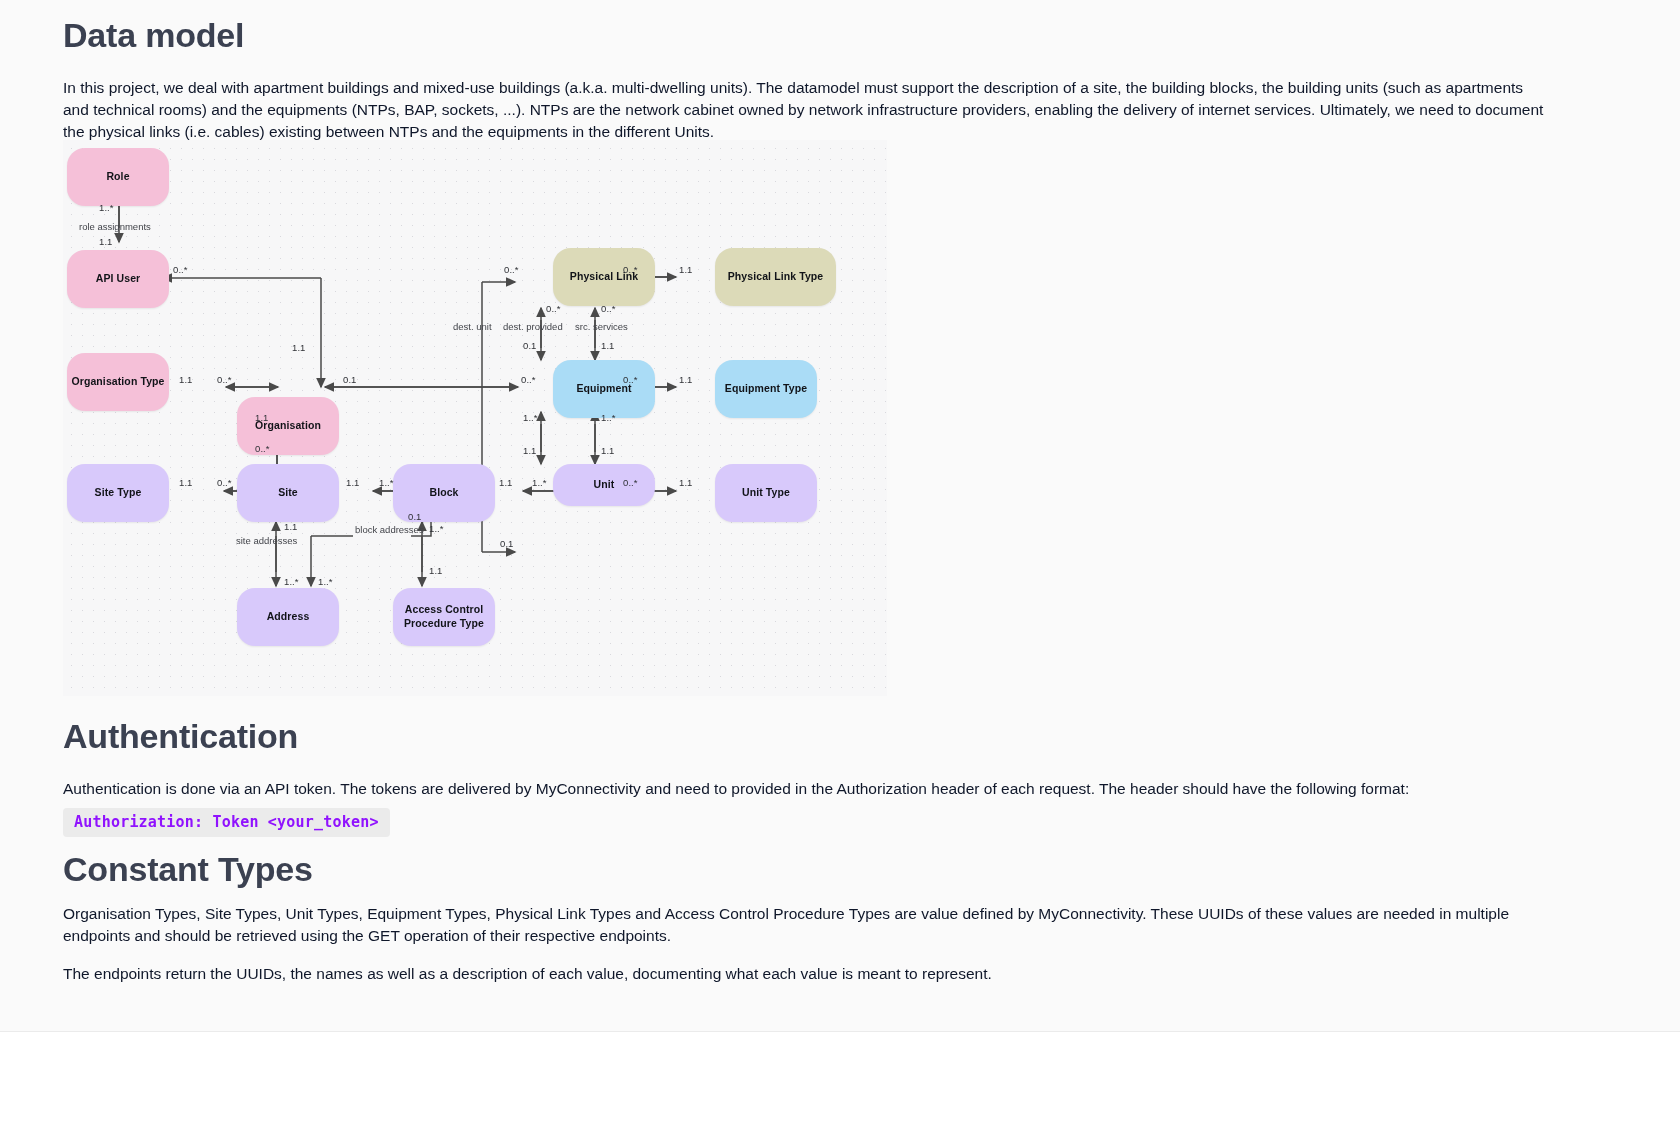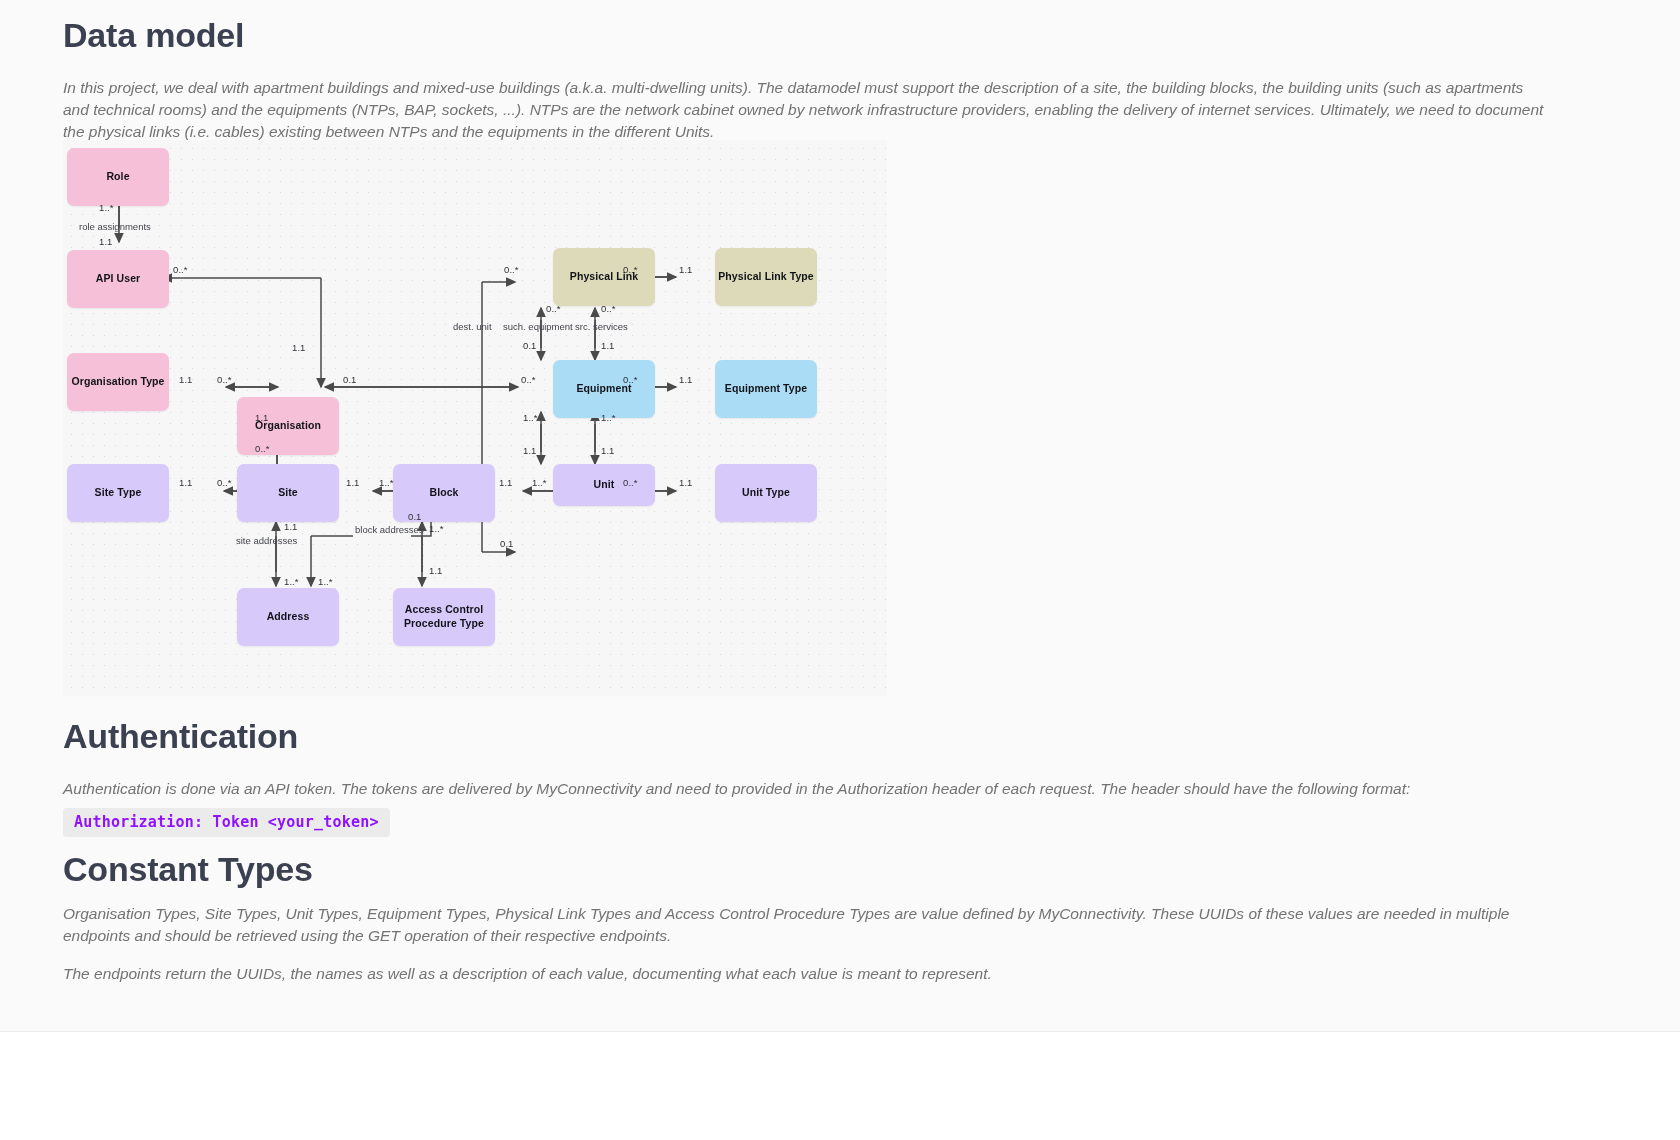--- a/index.html
+++ b/index.html
@@ -22,21 +22,21 @@
 
   h1.section-title{
     font-size:34px;font-weight:bold;color:#3b4151;
     margin:0;letter-spacing:-0.2px;
   }
   #data-model-title{position:absolute;left:0;top:16px;}
   #auth-title{position:absolute;left:0;top:717px;}
   #const-title{position:absolute;left:0;top:850px;}
 
   p.body-text{
-    font-size:15.5px;line-height:1.42;color:#737373;margin:0;font-style:italic;
+    font-size:15.5px;line-height:1.42;color:#0f172a;margin:0;
   }
   #intro-para{position:absolute;left:0;top:77px;width:1490px;}
   #auth-para{position:absolute;left:0;top:778px;width:1490px;}
   #const-para-1{position:absolute;left:0;top:903px;width:1490px;}
   #const-para-2{position:absolute;left:0;top:963px;width:1490px;}
 
   
   #auth-code{
     position:absolute;left:0;top:808px;
     display:inline-block;
@@ -53,21 +53,21 @@
     width:824px;height:556px;
     background-color:#f7f7f8;
     background-image:radial-gradient(circle, #d8d8dd 0.9px, transparent 1px);
     background-size:11px 11px;
     background-position:3px 3px;
   }
   #diagram svg{position:absolute;left:0;top:0;width:824px;height:556px;}
 
   .node{
     position:absolute;box-sizing:border-box;
-    border-radius:7px;
+    border-radius:18px;
     display:flex;align-items:center;justify-content:center;
     text-align:center;
     font-size:10.5px;font-weight:bold;color:#111318;
     line-height:1.32;
     box-shadow:0 1px 2px rgba(0,0,0,0.07);
     letter-spacing:0.1px;
   }
   .n-pink{background:#f5c0d8;}
   .n-khaki{background:#dcdab8;}
   .n-blue{background:#aadcf6;}
@@ -181,21 +181,21 @@
         </div>
 
       <div class="node n-pink" style="left:174px;top:213px;width:102px;height:58px;margin-top:44px;">
         <span>Organisation</span>
         </div>
 
       <div class="node n-khaki" style="left:490px;top:108px;width:102px;height:58px;">
         <span>Physical Link</span>
         </div>
 
-      <div class="node n-khaki" style="left:652px;top:108px;width:102px;height:58px;">
+      <div class="node n-khaki" style="left:652px;top:108px;width:121px;height:58px;">
         <span>Physical Link Type</span>
         </div>
 
       <div class="node n-blue" style="left:490px;top:220px;width:102px;height:58px;">
         <span>Equipment</span>
         </div>
 
       <div class="node n-blue" style="left:652px;top:220px;width:102px;height:58px;">
         <span>Equipment Type</span>
         </div>
@@ -223,21 +223,21 @@
       <div class="node n-purple" style="left:174px;top:448px;width:102px;height:58px;justify-content:center;">
         <span>Address</span>
         </div>
 
       <div class="node n-purple" style="left:330px;top:448px;width:102px;height:58px;padding:0 8px;">
         <span>Access Control Procedure Type</span>
         </div>
 
       <span class="rel-label" style="left:16px;top:81px;">role assignments</span>
       <span class="rel-label" style="left:390px;top:181px;">dest. unit</span>
-      <span class="rel-label" style="left:440px;top:181px;">such. equipment</span>
+      <span class="rel-label" style="left:440px;top:181px;">dest. provided</span>
       <span class="rel-label" style="left:512px;top:181px;">src. services</span>
       <span class="rel-label" style="left:173px;top:395px;">site addresses</span>
       <span class="rel-label" style="left:292px;top:384px;">block addresses</span>
 
       <span class="edge-label" style="left:36px;top:62px;">1..*</span>
       <span class="edge-label" style="left:36px;top:96px;">1.1</span>
       <span class="edge-label" style="left:110px;top:124px;">0..*</span>
       <span class="edge-label" style="left:229px;top:202px;">1.1</span>
       <span class="edge-label" style="left:116px;top:234px;">1.1</span>
       <span class="edge-label" style="left:154px;top:234px;">0..*</span>

